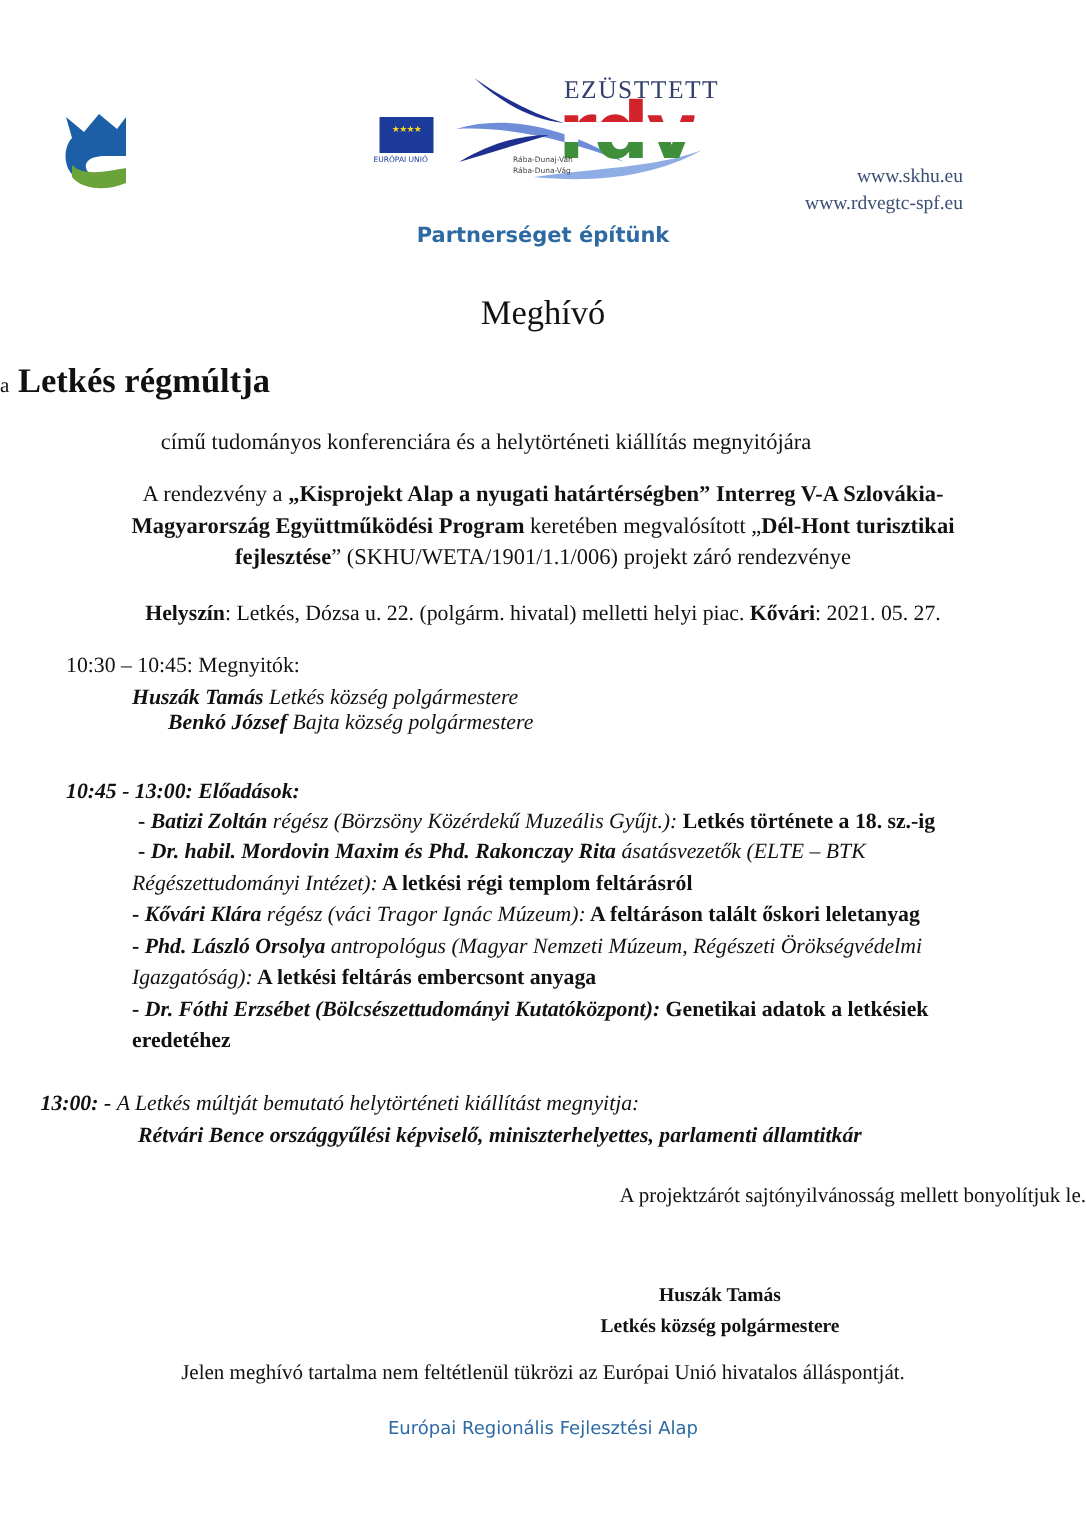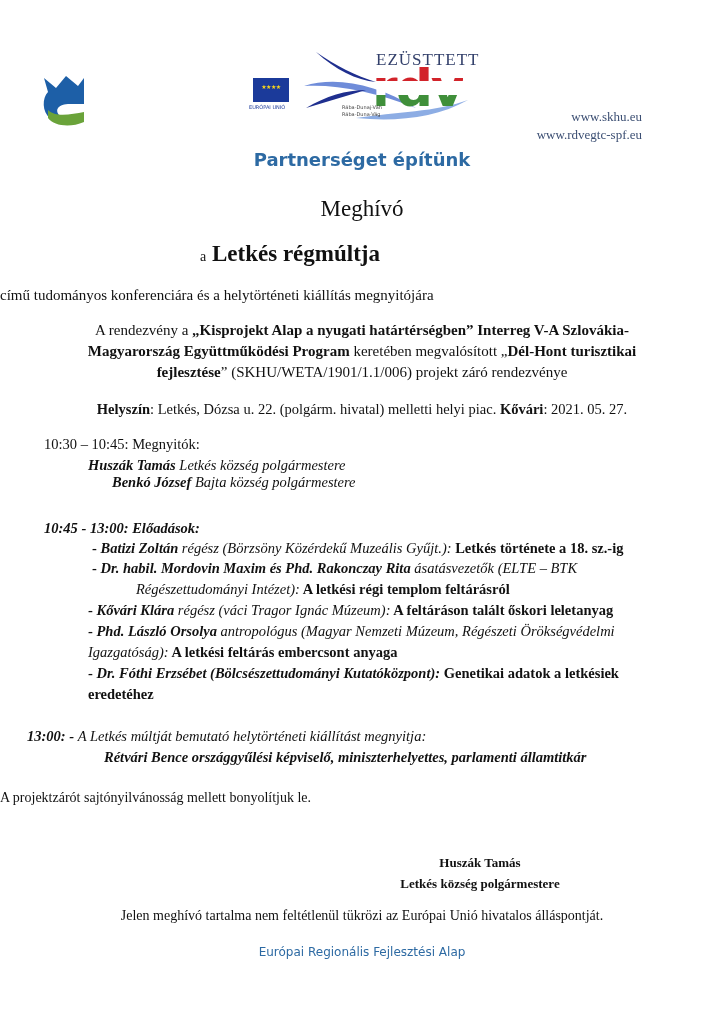--- a/index.html
+++ b/index.html
@@ -29,36 +29,36 @@
                   background: linear-gradient(#d2232a 0 38%, #ffffff 38% 62%, #3f8f3a 62% 100%);
                   -webkit-background-clip: text; background-clip: text; color: transparent; text-align: center; }
   .rdv .small1 { position: absolute; left: 46px; top: 58px; font-size: 5px; color: #444;
                  font-family: "DejaVu Sans", sans-serif; }
   .rdv .small2 { position: absolute; left: 46px; top: 65px; font-size: 5px; color: #444;
                  font-family: "DejaVu Sans", sans-serif; }
 
   .urls { right: 82px; top: 108px; text-align: right; font-size: 13px; color: #3c4f73; line-height: 18px; }
 
   .partner { left: 0; width: 724px; top: 149px; text-align: center; font-family: "DejaVu Sans", sans-serif;
-             font-weight: bold; font-size: 18px; color: #2d6aa3; }
+             font-weight: bold; font-size: 14px; color: #2d6aa3; }
 
   .title1 { left: 0; width: 724px; top: 196px; text-align: center; font-size: 23px; }
-  .title2 { left: 0; width: 580px; top: 241px; text-align: center; font-size: 23px; font-weight: bold; }
+  .title2 { left: 0; width: 580px; top: 241px; font-size: 23px; font-weight: bold; }
   .title2 .small { font-size: 14px; font-weight: normal; }
 
-  .sub { left: 0; width: 648px; top: 287px; text-align: left; font-size: 15px; }
+  .sub { left: 0; width: 648px; top: 287px; text-align: center; font-size: 15px; }
   .intro { left: 60px; width: 604px; top: 320px; text-align: center; font-size: 15px; line-height: 21px; }
   .place { left: 0; width: 724px; top: 401px; text-align: center; font-size: 14.5px; }
 
   .prog { font-size: 14.5px; line-height: 20px; white-space: nowrap; }
   .b { font-weight: bold; }
   .i { font-style: italic; }
   .bi { font-weight: bold; font-style: italic; }
 
-  .closing { left: 0; width: 724px; top: 790px; text-align: left; font-size: 14px; }
+  .closing { left: 0; width: 724px; top: 790px; text-align: right; font-size: 14px; }
   .sign { left: 380px; width: 200px; top: 852px; text-align: center; font-weight: bold; font-size: 13px; line-height: 21px; }
   .disclaimer { left: 0; width: 724px; top: 908px; text-align: center; font-size: 14px; }
   .erfa { left: 0; width: 724px; top: 945px; text-align: center; font-family: "DejaVu Sans", sans-serif;
           font-size: 12px; color: #2d6aa3; }
 </style>
 </head>
 <body>
 
 <div class="abs interreg">
   <svg class="mark" viewBox="0 0 44 52">
@@ -115,41 +115,41 @@
   <span class="bi">Benkó József</span><span class="i"> Bajta község polgármestere</span>
 </div>
 
 <div class="abs prog bi" style="left:44px;top:518px;text-align:center;">10:45  - 13:00: Előadások:</div>
 <div class="abs prog" style="left:92px;top:538px;">
   <span class="b">- </span><span class="bi">Batizi Zoltán</span><span class="i"> régész (Börzsöny Közérdekű Muzeális Gyűjt.):</span><span class="b"> Letkés története a 18. sz.-ig</span>
 </div>
 <div class="abs prog" style="left:92px;top:558px;">
   <span class="b">- </span><span class="bi">Dr. habil. Mordovin Maxim és Phd. Rakonczay Rita</span><span class="i"> ásatásvezetők (ELTE – BTK</span>
 </div>
-<div class="abs prog" style="left:88px;top:579px;margin-left:48px;">
+<div class="abs prog" style="left:88px;top:579px;">
   <span class="i">Régészettudományi Intézet):</span><span class="b"> A letkési régi templom feltárásról</span>
 </div>
 <div class="abs prog" style="left:88px;top:600px;">
   <span class="b">- </span><span class="bi">Kővári Klára</span><span class="i"> régész (váci Tragor Ignác Múzeum):</span><span class="b"> A feltáráson talált őskori leletanyag</span>
 </div>
 <div class="abs prog" style="left:88px;top:621px;">
   <span class="b">- </span><span class="bi">Phd. László Orsolya</span><span class="i"> antropológus (Magyar Nemzeti Múzeum, Régészeti Örökségvédelmi</span>
 </div>
 <div class="abs prog" style="left:88px;top:642px;">
   <span class="i">Igazgatóság):</span><span class="b"> A letkési feltárás embercsont anyaga</span>
 </div>
 <div class="abs prog" style="left:88px;top:663px;">
   <span class="b">- </span><span class="bi">Dr. Fóthi Erzsébet (Bölcsészettudományi Kutatóközpont):</span><span class="b"> Genetikai adatok a letkésiek</span>
 </div>
 <div class="abs prog b" style="left:88px;top:684px;">eredetéhez</div>
 
 <div class="abs prog" style="left:27px;top:726px;">
   <span class="bi">13:00: - </span><span class="i">A Letkés múltját bemutató helytörténeti kiállítást megnyitja:</span>
 </div>
-<div class="abs prog bi" style="left:104px;top:747px;text-align:right;">Rétvári Bence országgyűlési képviselő, miniszterhelyettes, parlamenti államtitkár</div>
+<div class="abs prog bi" style="left:92px;top:747px;text-align:right;">Rétvári Bence országgyűlési képviselő, miniszterhelyettes, parlamenti államtitkár</div>
 
 <div class="abs closing">A projektzárót sajtónyilvánosság mellett bonyolítjuk le.</div>
 
 <div class="abs sign">
   <div>Huszák Tamás</div>
   <div>Letkés község polgármestere</div>
 </div>
 
 <div class="abs disclaimer">Jelen meghívó tartalma nem feltétlenül tükrözi az Európai Unió hivatalos álláspontját.</div>
 <div class="abs erfa">Európai Regionális Fejlesztési Alap</div>

